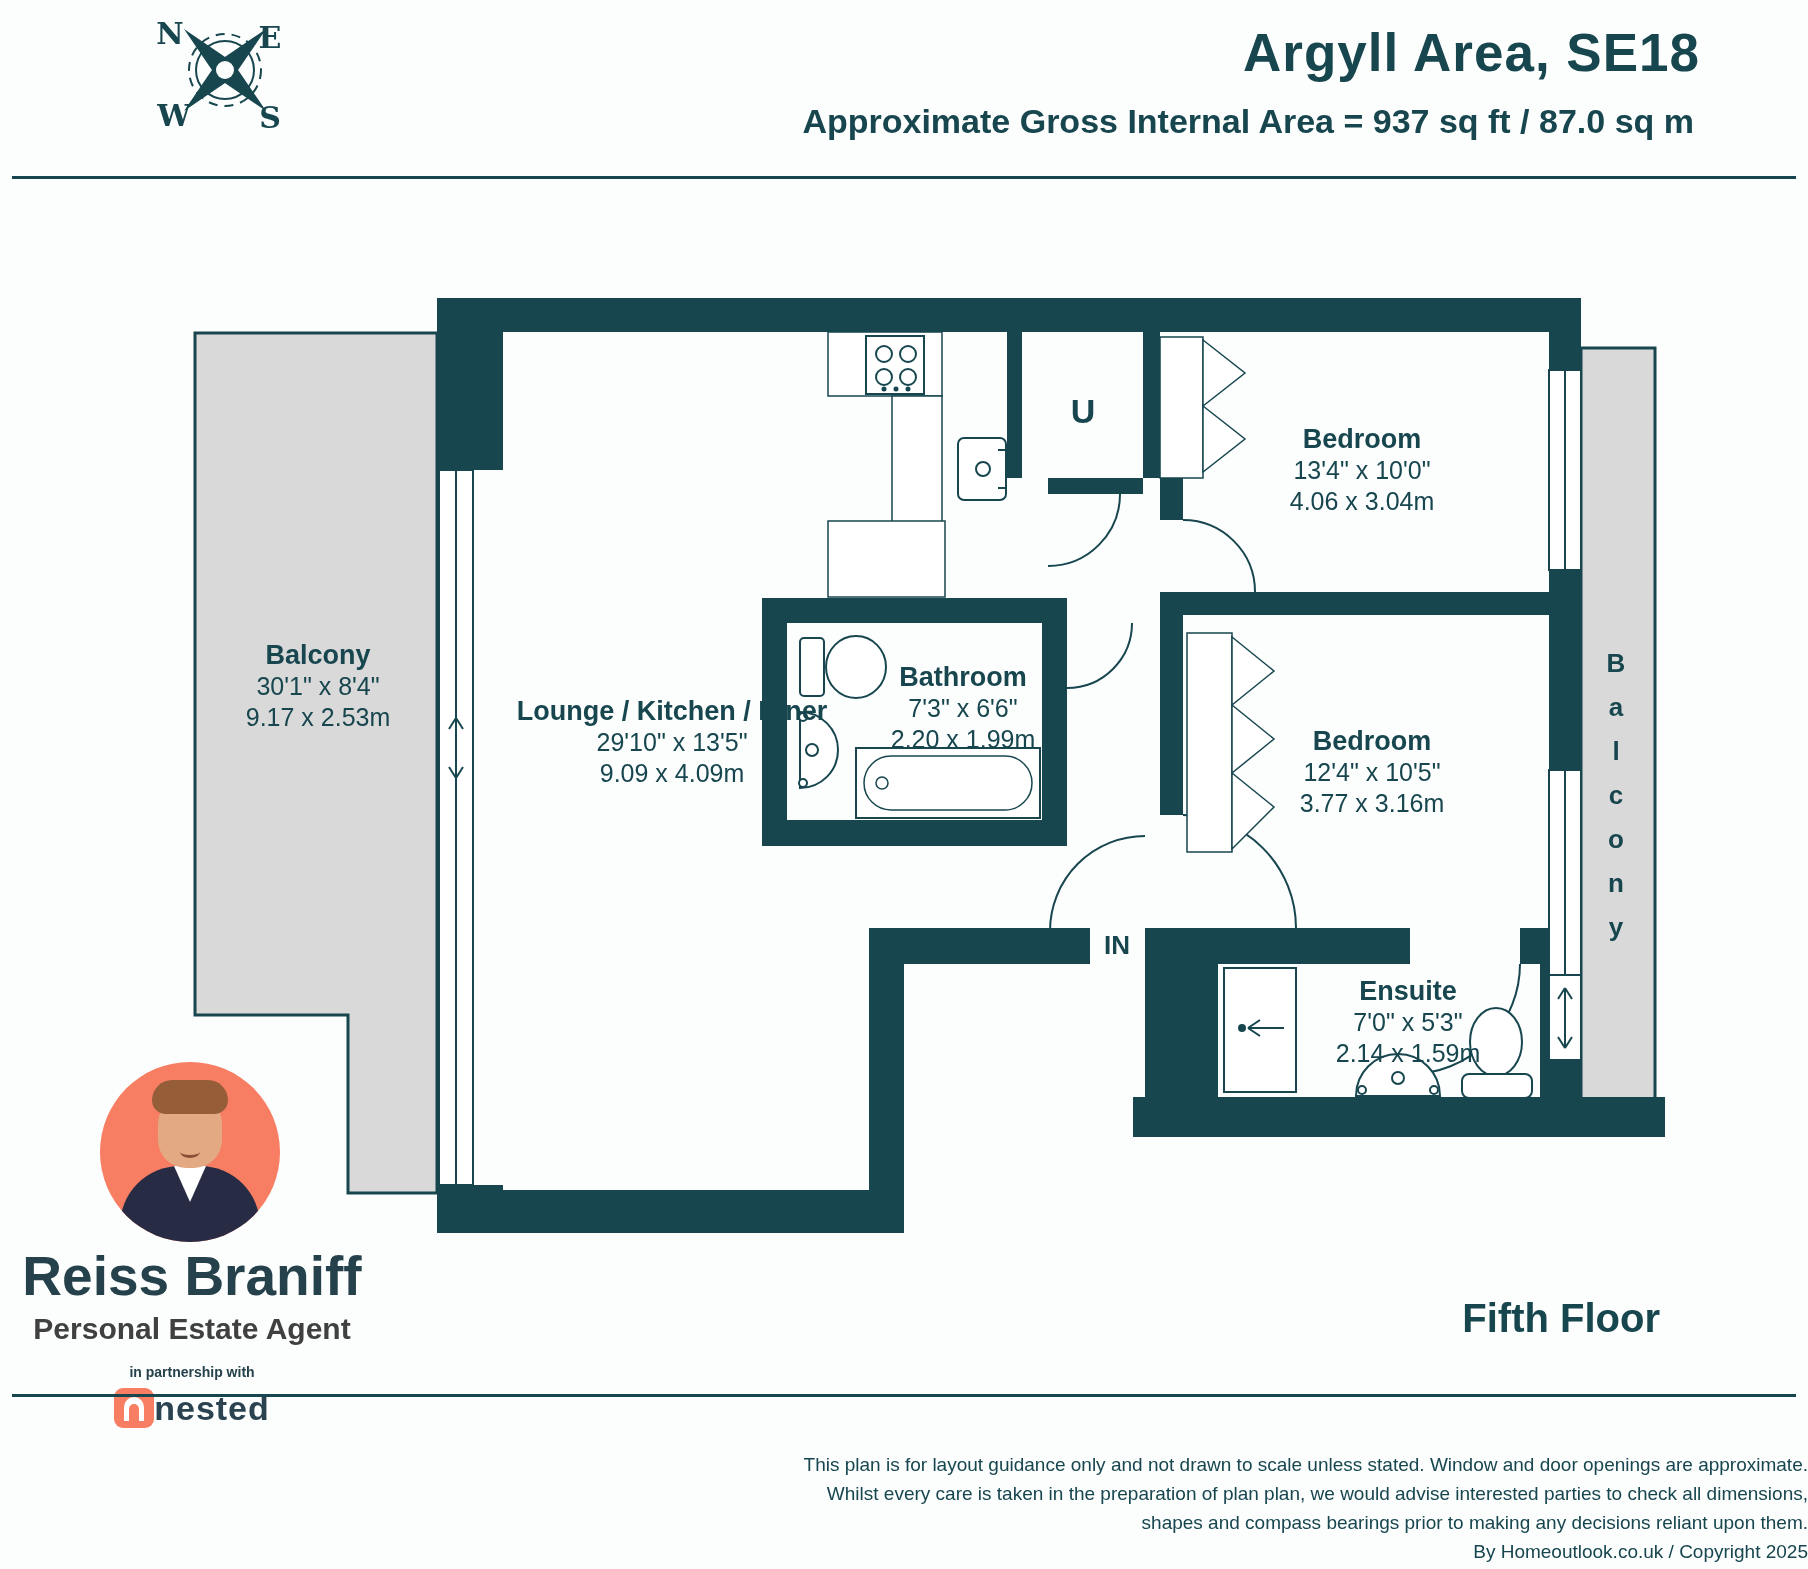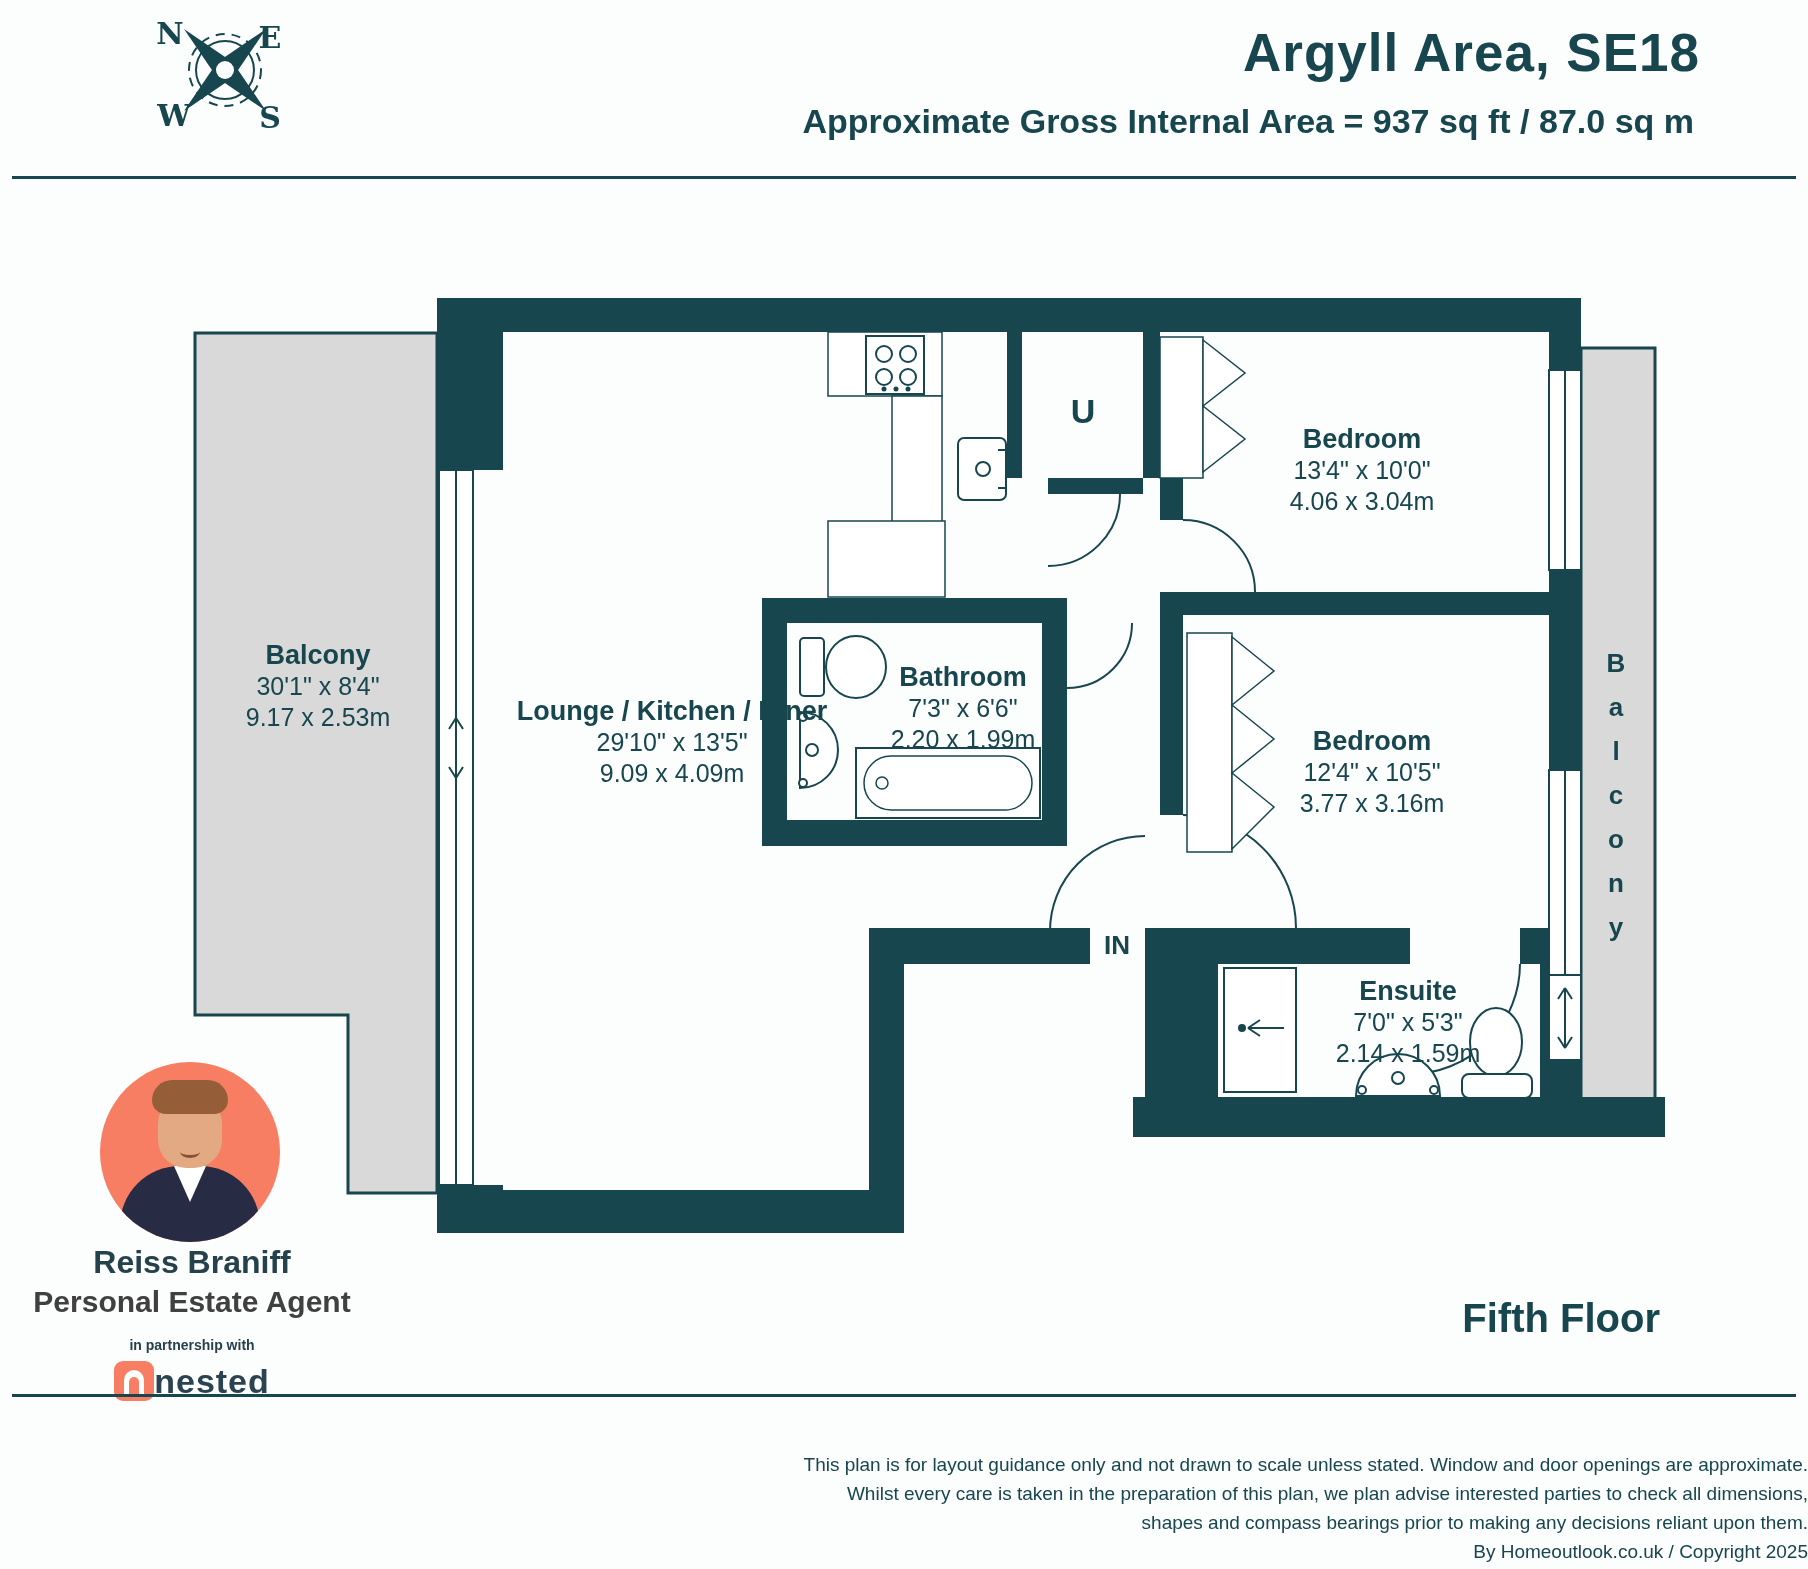--- a/index.html
+++ b/index.html
@@ -19,21 +19,21 @@
   .photo{position:absolute;left:100px;top:1062px;width:180px;height:180px;border-radius:50%;
          background:#F87E63;overflow:hidden;}
   .p-body{position:absolute;left:20px;top:104px;width:140px;height:80px;background:#272B44;border-radius:60px 60px 0 0;}
   .p-neck{position:absolute;left:78px;top:90px;width:24px;height:18px;background:#D69C78;}
   .p-collar{position:absolute;left:74px;top:104px;width:32px;height:36px;background:#fff;
             clip-path:polygon(0 0,100% 0,50% 100%);}
   .p-face{position:absolute;left:58px;top:30px;width:64px;height:76px;background:#E2A983;border-radius:32px 32px 28px 28px;}
   .p-smile{position:absolute;left:80px;top:84px;width:20px;height:9px;border-bottom:3px solid #8a4f36;border-radius:50%;}
   .p-hair{position:absolute;left:52px;top:18px;width:76px;height:34px;background:#955E38;border-radius:38px 38px 26px 26px;}
   .agent-text{position:absolute;left:20px;top:1244px;width:344px;text-align:center;}
-  .agent-name{font-size:32px;font-weight:bold;color:#25414B;}
+  .agent-name{font-size:55px;font-weight:bold;color:#25414B;}
   .agent-role{font-size:30px;font-weight:bold;color:#404040;margin-top:4px;}
   .agent-partner{font-size:14px;font-weight:bold;margin-top:18px;color:#25414B;}
   .brandrow{margin-top:8px;display:flex;align-items:center;justify-content:center;}
   .nicon{position:relative;width:40px;height:40px;background:#F87E63;border-radius:9px;display:inline-block;}
   .nicon .arch{position:absolute;left:10px;top:9px;width:20px;height:24px;background:#fff;border-radius:10px 10px 0 0;}
   .nicon .arch2{position:absolute;left:15px;top:16px;width:10px;height:17px;background:#F87E63;border-radius:5px 5px 0 0;}
   .brandname{font-size:34px;font-weight:bold;color:#2B4350;letter-spacing:1px;}
   svg text{font-family:"DejaVu Serif","Liberation Serif",serif;font-weight:bold;fill:#17464F;}
 </style>
 </head>
@@ -235,18 +235,18 @@
           <span class="arch2"></span>
         </span>
       <span class="brandname">nested</span>
     </div>
   </div>
 
   <div class="floorname">Fifth Floor</div>
   <div class="rule" style="top:1394px;"></div>
   <div class="disclaimer">
     <div>This plan is for layout guidance only and not drawn to scale unless stated. Window and door openings are approximate.</div>
-    <div>Whilst every care is taken in the preparation of this plan, we plan advise interested parties to check all dimensions,</div>
+    <div>Whilst every care is taken in the preparation of plan plan, we would advise interested parties to check all dimensions,</div>
     <div>shapes and compass bearings prior to making any decisions reliant upon them.</div>
     <div>By Homeoutlook.co.uk / Copyright 2025</div>
   </div>
 
 </div>
 
 </body></html>

